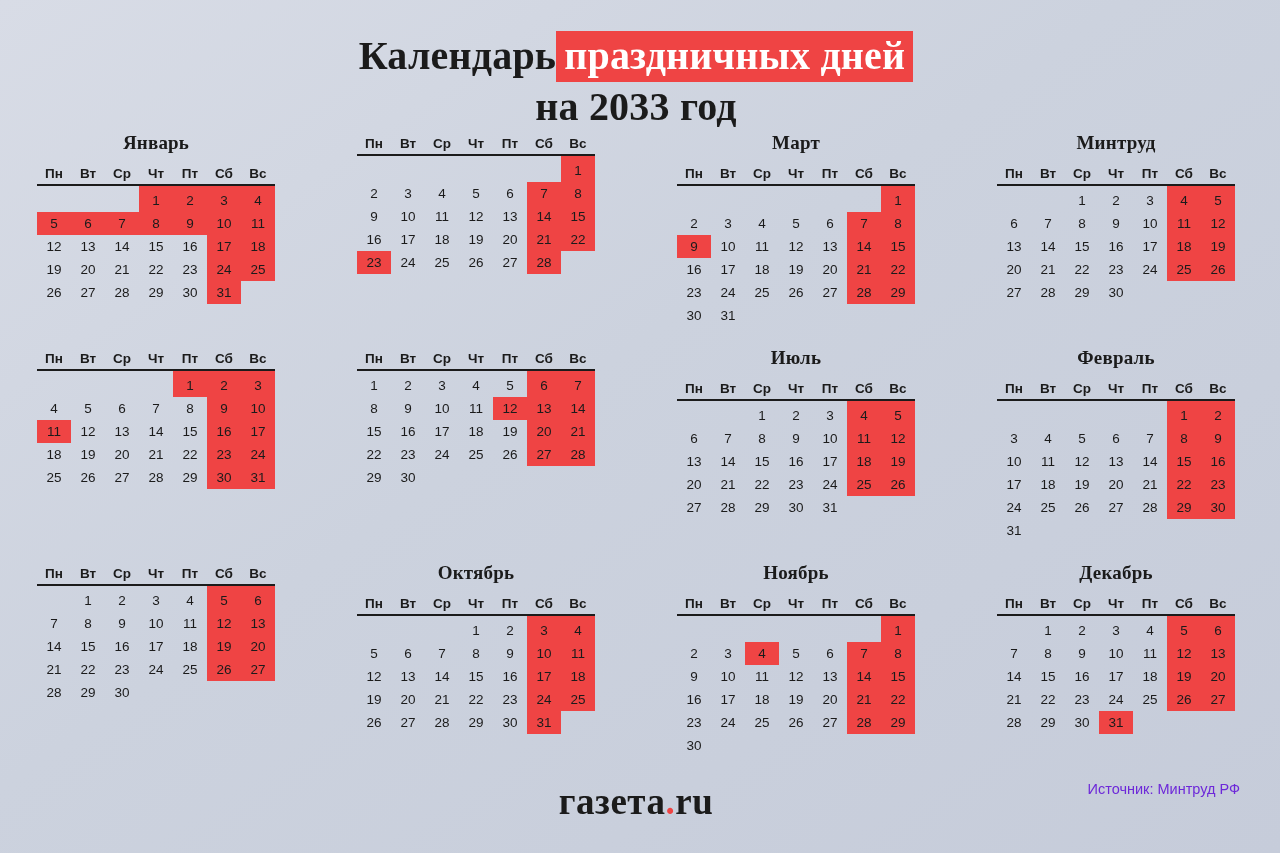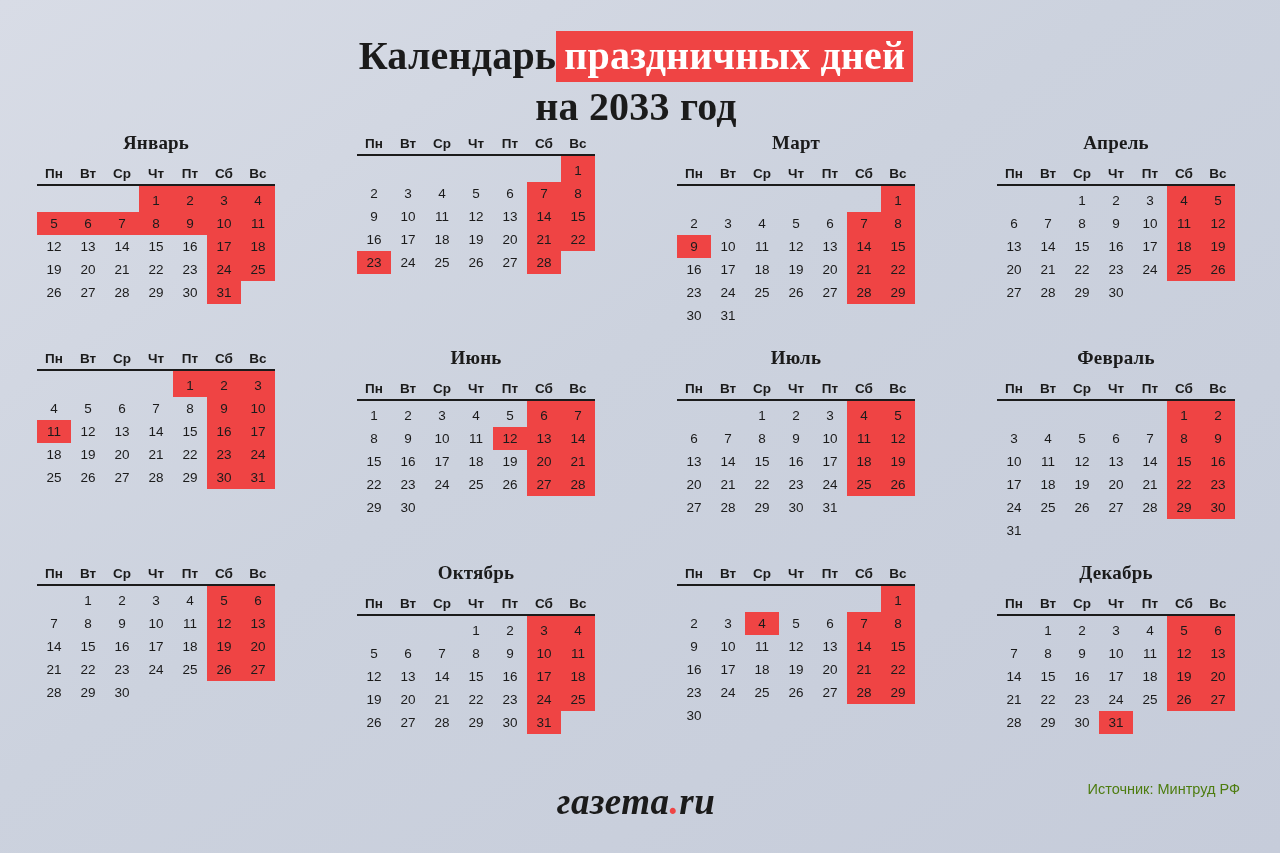--- a/index.html
+++ b/index.html
@@ -103,32 +103,31 @@
     position: absolute;
     left: 0;
     right: 0;
     bottom: 16px;
     text-align: center;
     font-family: "Liberation Serif", serif;
     font-size: 37px;
     font-weight: bold;
     letter-spacing: 0.5px;
     color: #1b1b1b;
-    font-style: italic;
   }
   .logo .dot {
     color: #ef4444;
   }
   .source {
     position: absolute;
     right: 32px;
     bottom: 42px;
     font-family: "Liberation Sans", sans-serif;
     font-size: 14.5px;
-    color: #4d7c0f;
+    color: #6d28d9;
   }
 </style>
 </head>
 <body>
 
 <div class="page">
 
   <div class="title-block">
     <div class="title-line">
       <span>Календарь</span><span class="hl">праздничных дней</span>
@@ -328,21 +327,21 @@
               <td class="empty">&nbsp;</td>
               <td class="empty">&nbsp;</td>
               <td class="empty">&nbsp;</td>
               <td class="empty">&nbsp;</td>
               <td class="empty">&nbsp;</td>
             </tr>
           </tbody>
         </table>
       </div>
       <div class="month">
-        <div class="month-name">Апрель</div>
+        <div class="month-name">Минтруд</div>
         <table class="cal">
           <thead>
             <tr>
               <th>Пн</th>
               <th>Вт</th>
               <th>Ср</th>
               <th>Чт</th>
               <th>Пт</th>
               <th>Сб</th>
               <th>Вс</th>
@@ -453,21 +452,20 @@
               <td>27</td>
               <td>28</td>
               <td>29</td>
               <td class="holiday">30</td>
               <td class="holiday">31</td>
             </tr>
           </tbody>
         </table>
       </div>
       <div class="month">
-        <div class="month-name">Июнь</div>
         <table class="cal">
           <thead>
             <tr>
               <th>Пн</th>
               <th>Вт</th>
               <th>Ср</th>
               <th>Чт</th>
               <th>Пт</th>
               <th>Сб</th>
               <th>Вс</th>
@@ -776,20 +774,21 @@
               <td>28</td>
               <td>29</td>
               <td>30</td>
               <td class="holiday">31</td>
               <td class="empty">&nbsp;</td>
             </tr>
           </tbody>
         </table>
       </div>
       <div class="month">
+        <div class="month-name">Ноябрь</div>
         <table class="cal">
           <thead>
             <tr>
               <th>Пн</th>
               <th>Вт</th>
               <th>Ср</th>
               <th>Чт</th>
               <th>Пт</th>
               <th>Сб</th>
               <th>Вс</th>

